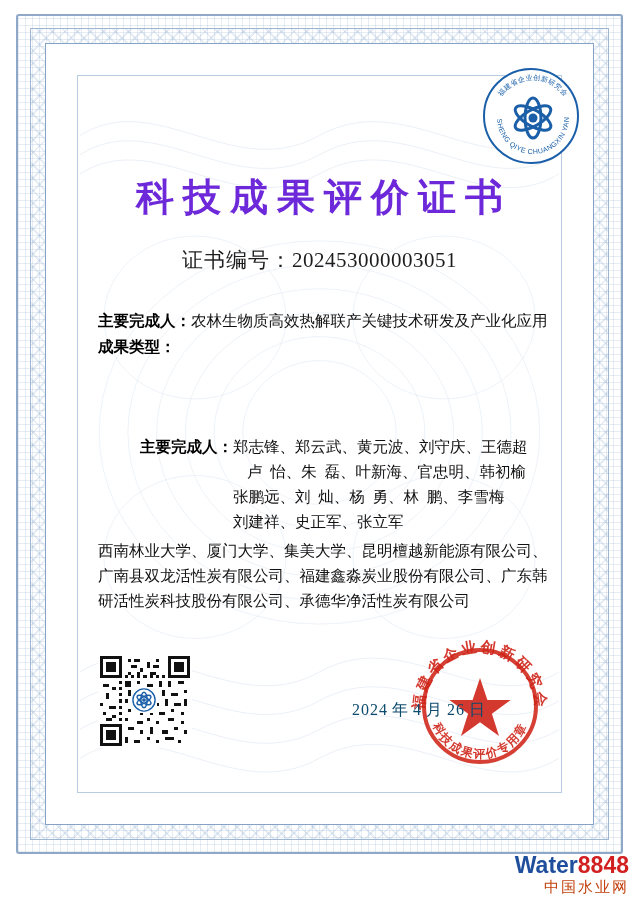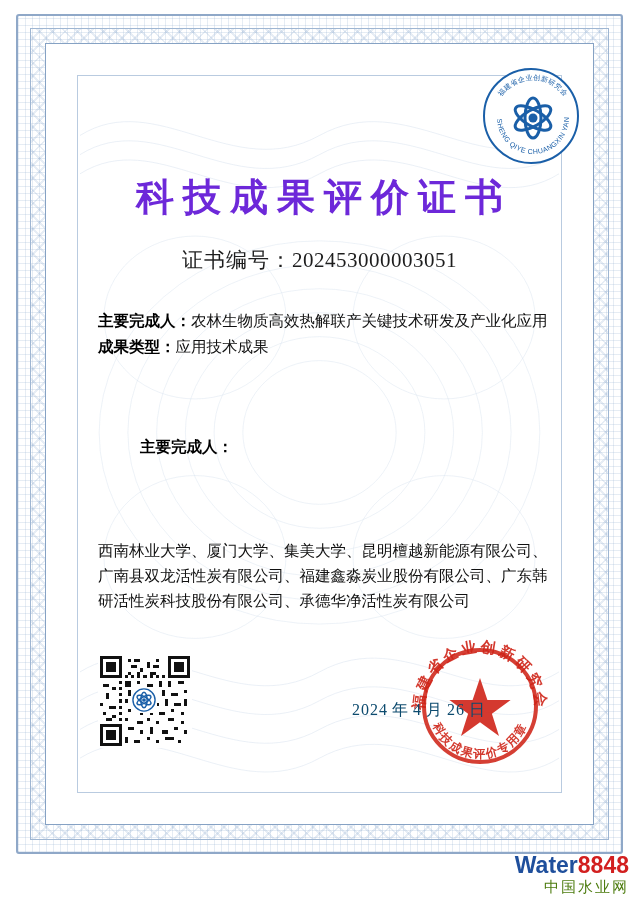--- a/index.html
+++ b/index.html
@@ -223,21 +223,21 @@
   }
   #watermark-main {
     font-family: "Liberation Sans", sans-serif;
     font-size: 23px;
     font-weight: bold;
     color: #1f4f9c;
   }
   #watermark-main .red { color: #d21f1f; }
   #watermark-sub {
     font-size: 15px;
-    color: #4d7c0f;
+    color: #c2410c;
     letter-spacing: 2px;
   }
 </style>
 </head>
 <body>
 
 <div id="certificate-page">
 
   <div id="outer-frame">
     <div id="frame-band"></div>
@@ -304,28 +304,33 @@
     <div class="field" id="field-name">
       <div class="field-row">
         <span class="field-label">主要完成人：</span>
         <span class="field-value">农林生物质高效热解联产关键技术研发及产业化应用</span>
       </div>
     </div>
 
     <div class="field" id="field-type">
       <div class="field-row">
         <span class="field-label">成果类型：</span>
-        <span class="field-value">应用技术成果</span>
       </div>
     </div>
 
 
     <div class="field" id="field-people">
       <div class="field-row">
         <span class="field-label">主要完成人：</span>
+        <span class="field-value">
+          <span class="people-line">郑志锋、郑云武、黄元波、刘守庆、王德超</span>
+          <span class="people-line people-indent">卢  怡、朱  磊、叶新海、官忠明、韩初榆</span>
+          <span class="people-line">张鹏远、刘  灿、杨  勇、林  鹏、李雪梅</span>
+          <span class="people-line">刘建祥、史正军、张立军</span>
+        </span>
       </div>
     </div>
 
     <div class="field" id="field-units">
       <div class="field-row">
         <span class="field-value">西南林业大学、厦门大学、集美大学、昆明檀越新能源有限公司、广南县双龙活性炭有限公司、福建鑫淼炭业股份有限公司、广东韩研活性炭科技股份有限公司、承德华净活性炭有限公司</span>
       </div>
     </div>
 
     <div id="qr-code">

